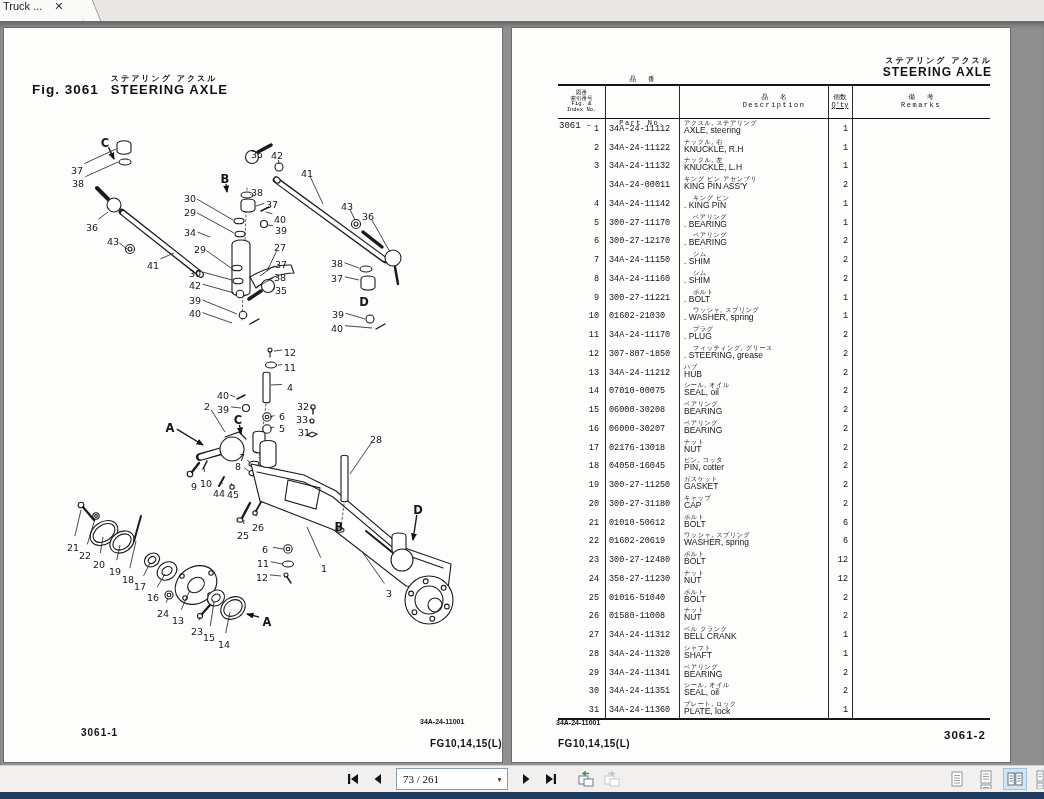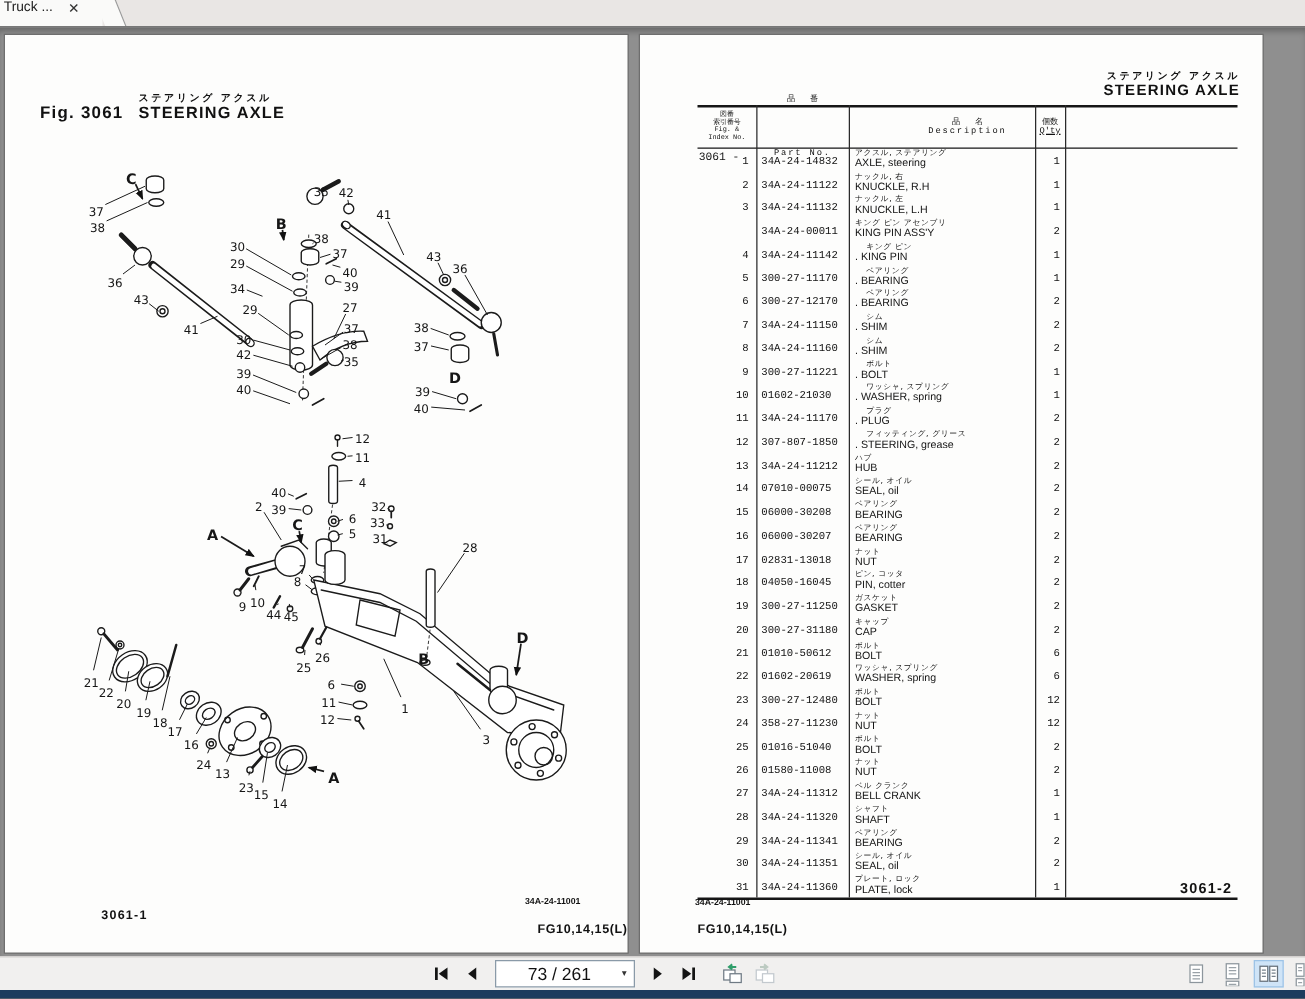--- a/index.html
+++ b/index.html
@@ -53,28 +53,28 @@
         font-family:"Liberation Mono","DejaVu Sans Mono",monospace;font-size:8.5px;white-space:nowrap;}
   .cdesc{width:149px;display:flex;flex-direction:column;justify-content:flex-end;padding:0 0 2px 5px;}
   .cdesc .jp{font-family:"DejaVu Sans",sans-serif;font-size:6.2px;line-height:7px;letter-spacing:.5px;white-space:nowrap;}
   .cdesc .jp.ind{padding-left:9px;}
   .cdesc .en{font-family:Liberation Sans, sans-serif;font-size:8.5px;line-height:9px;white-space:nowrap;}
   .cqty{width:24px;display:flex;align-items:flex-end;justify-content:flex-end;padding:0 4px 3px 0;
         font-family:"Liberation Mono","DejaVu Sans Mono",monospace;font-size:8.5px;}
   .crem{flex:1;}
   .rp-doccode{left:44px;top:691px;}
   .rp-model{left:46px;top:710px;}
-  .rp-pageno{position:absolute;left:432px;top:677px;font-size:11.5px;font-weight:bold;letter-spacing:1px;color:#111;}
+  .rp-pageno{position:absolute;left:432px;top:701px;font-size:11.5px;font-weight:bold;letter-spacing:1px;color:#111;}
   
   .toolbar{position:absolute;left:0;top:765px;width:1044px;height:27px;background:#f1f0ef;border-top:1px solid #d2d0ce;overflow:hidden;}
   .nav-group{position:absolute;left:342px;top:2px;display:flex;align-items:center;gap:3px;}
   .tbtn{width:22px;height:22px;display:flex;align-items:center;justify-content:center;background:transparent;border:none;padding:0;}
   .combobox{width:110px;height:20px;background:#fff;border:1px solid #8a9aa8;display:flex;align-items:center;margin:0 4px;}
-  .combobox input{flex:1;border:none;outline:none;font-family:Liberation Sans, sans-serif;
-                  font-size:14px;color:#111;padding:0 0 0 6px;background:transparent;width:80px;text-align:center;}
+  .combobox input{flex:1;border:none;outline:none;font-family:Liberation Serif, serif;
+                  font-size:11px;color:#111;padding:0 0 0 6px;background:transparent;width:80px;}
   .cb-caret{width:15px;text-align:center;font-size:6.5px;color:#333;}
   .view-group{display:flex;gap:4px;margin-left:10px;}
   .layout-group{position:absolute;right:-12px;top:2px;display:flex;gap:5px;align-items:center;}
   .lbtn{width:24px;height:22px;display:flex;align-items:center;justify-content:center;border:1px solid transparent;background:transparent;padding:0;}
   .lbtn.selected{background:#cfe4f7;border:1px solid #9dc3e6;}
   
   .statusbar{position:absolute;left:0;top:792px;width:1044px;height:7px;background:#1d3c5e;}
 </style>
 </head>
 <body>
@@ -424,26 +424,30 @@
           <div class="hen">Part No.</div>
         </div>
         <div class="hc" style="width:149px;padding-left:41px;">
           <div class="hjp ls-wide">品名</div>
           <div class="hen">Description</div>
         </div>
         <div class="hc" style="width:24px;">
           <div class="hjp">個数</div>
           <div class="hen" style="letter-spacing:0;text-decoration:underline;">Q'ty</div>
         </div>
+        <div class="hc" style="flex:1;">
+          <div class="hjp ls-wide">備考</div>
+          <div class="hen">Remarks</div>
+        </div>
       </div>
       <div class="group-label">3061 -</div>
       <div class="tbody" id="tbody">
           <div class="prow">
             <div class="c cidx">1</div>
-            <div class="c cpart">34A-24-14832</div>
+            <div class="c cpart">34A-24-11112</div>
             <div class="c cdesc">
               <div class="jp">アクスル, ステアリング</div>
               <div class="en">AXLE, steering</div>
             </div>
             <div class="c cqty">1</div>
             <div class="c crem"></div>
           </div>
           <div class="prow">
             <div class="c cidx">2</div>
             <div class="c cpart">34A-24-11122</div>
@@ -599,21 +603,21 @@
             <div class="c cpart">06000-30207</div>
             <div class="c cdesc">
               <div class="jp">ベアリング</div>
               <div class="en">BEARING</div>
             </div>
             <div class="c cqty">2</div>
             <div class="c crem"></div>
           </div>
           <div class="prow">
             <div class="c cidx">17</div>
-            <div class="c cpart">02831-13018</div>
+            <div class="c cpart">02176-13018</div>
             <div class="c cdesc">
               <div class="jp">ナット</div>
               <div class="en">NUT</div>
             </div>
             <div class="c cqty">2</div>
             <div class="c crem"></div>
           </div>
           <div class="prow">
             <div class="c cidx">18</div>
             <div class="c cpart">04050-16045</div>

